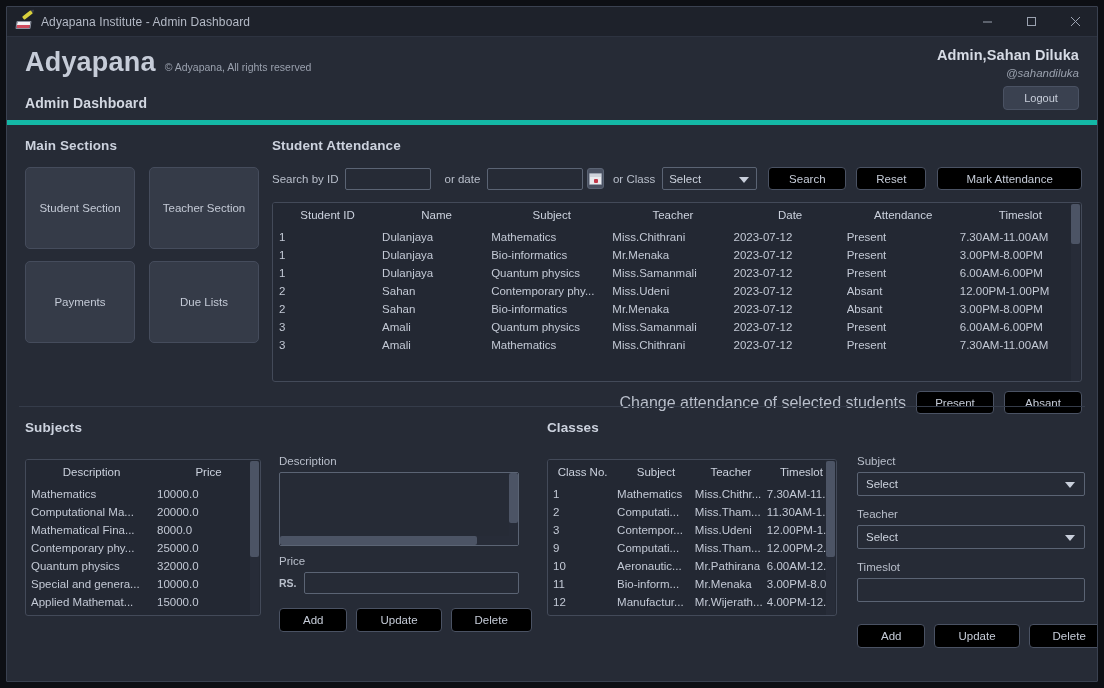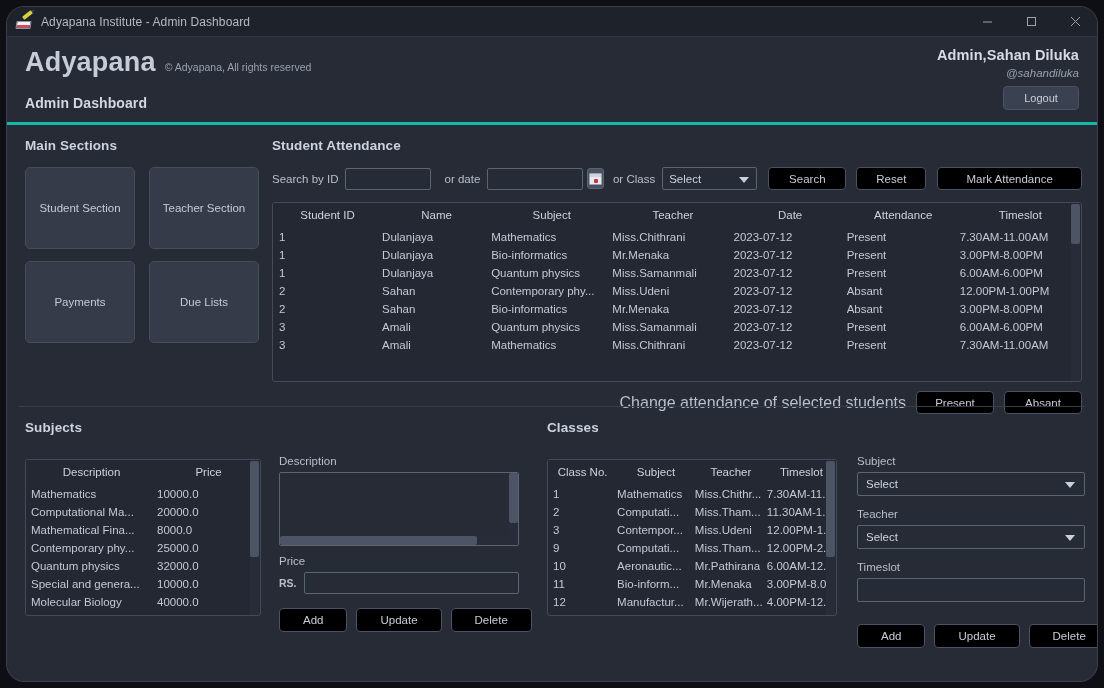--- a/index.html
+++ b/index.html
@@ -9,21 +9,21 @@
     background: #0d0f14;
     font-family: "Liberation Sans", sans-serif;
     overflow: hidden;
   }
 
   .window {
     position: absolute; left: 6px; top: 6px;
     width: 1092px; height: 676px;
     background: #262b36;
     border: 1px solid #3a4150;
-    border-radius: 18px;
+    border-radius: 1px;
     overflow: hidden;
     display: flex; flex-direction: column;
   }
 
   
   .titlebar {
     height: 30px; flex: 0 0 30px;
     background: #1e222b;
     display: flex; align-items: center;
     padding-left: 9px;
@@ -64,21 +64,21 @@
     color: #9ba2b0;
   }
   .win-btn svg { display: block; }
 
   
   .header {
     flex: 0 0 88px;
     background: #262b36;
     position: relative;
     padding: 10px 18px 0 18px;
-    border-bottom: 3px solid #14b8a6;
+    border-bottom: 5px solid #14b8a6;
   }
   .brand-row { display: flex; align-items: baseline; }
   .brand {
     font-size: 27px; font-weight: bold; color: #c6ccd8;
     letter-spacing: .2px;
   }
   .brand-sub {
     font-size: 10.5px; color: #9aa1ae; margin-left: 9px;
   }
   .page-title {
@@ -515,20 +515,24 @@
               </tr>
             <tr class="row">
               <td style="padding-left:5px;">Quantum physics</td>
               <td>32000.0</td>
               </tr>
             <tr class="row">
               <td style="padding-left:5px;">Special and genera...</td>
               <td>10000.0</td>
               </tr>
             <tr class="row">
+              <td style="padding-left:5px;">Applied Mathemat...</td>
+              <td>15000.0</td>
+              </tr>
+            <tr class="row">
               <td style="padding-left:5px;">Molecular Biology</td>
               <td>40000.0</td>
               </tr>
 
           </tbody>
         </table>
         <div class="vscroll" style="height:155px;">
           <div class="thumb" style="height:96px;"></div>
         </div>
       </div>

